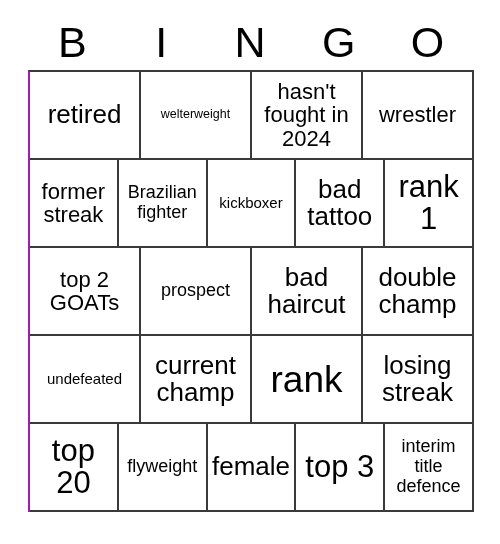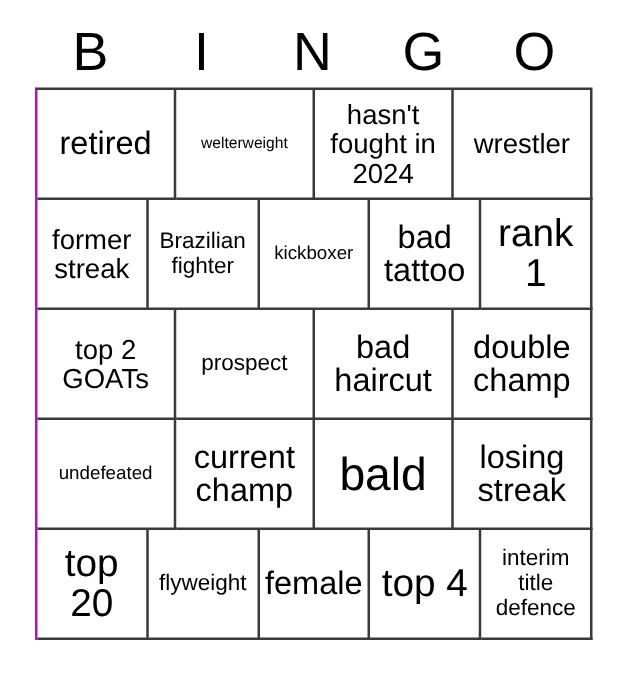--- a/index.html
+++ b/index.html
@@ -147,39 +147,39 @@
     </div>
 
     <div class="bingo-row">
       <div class="bingo-cell">
           <span class="cell-text fs-s">undefeated</span>
         </div>
       <div class="bingo-cell">
           <span class="cell-text fs-xl">current champ</span>
         </div>
       <div class="bingo-cell">
-          <span class="cell-text fs-huge">bald</span>
+          <span class="cell-text fs-huge">rank</span>
         </div>
       <div class="bingo-cell">
           <span class="cell-text fs-xl">losing streak</span>
         </div>
     </div>
 
     <div class="bingo-row">
       <div class="bingo-cell">
           <span class="cell-text fs-xxl">top 20</span>
         </div>
       <div class="bingo-cell">
           <span class="cell-text fs-m">flyweight</span>
         </div>
       <div class="bingo-cell">
           <span class="cell-text fs-xl">female</span>
         </div>
       <div class="bingo-cell">
-          <span class="cell-text fs-xxl">top 4</span>
+          <span class="cell-text fs-xxl">top 3</span>
         </div>
       <div class="bingo-cell">
           <span class="cell-text fs-m">interim title defence</span>
         </div>
     </div>
 
   </div>
 </div>
 
 </body></html>

